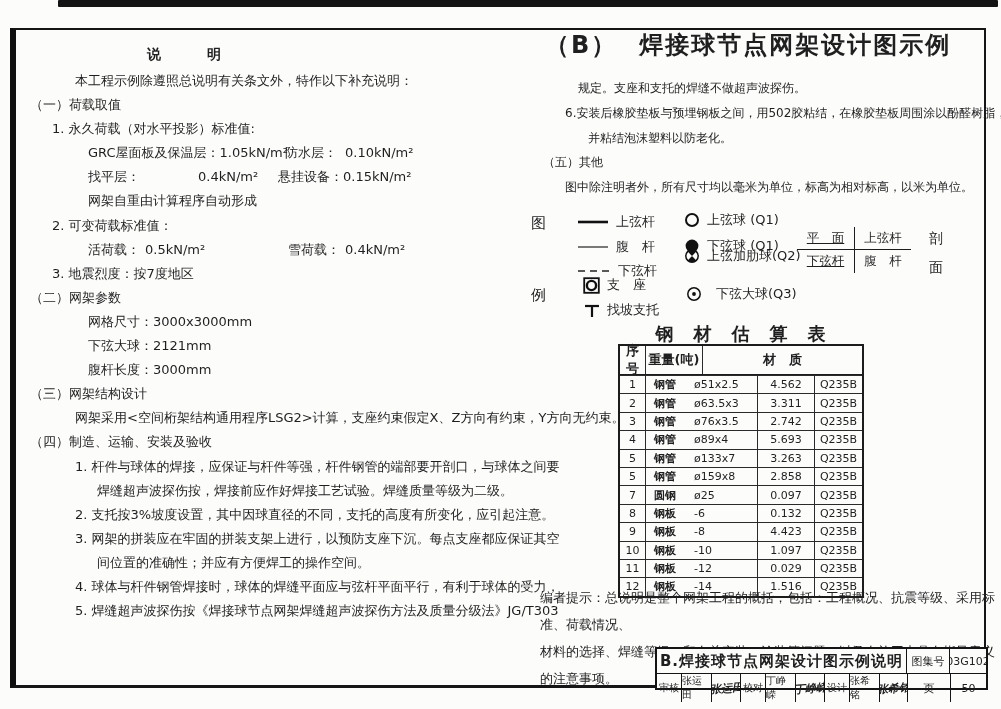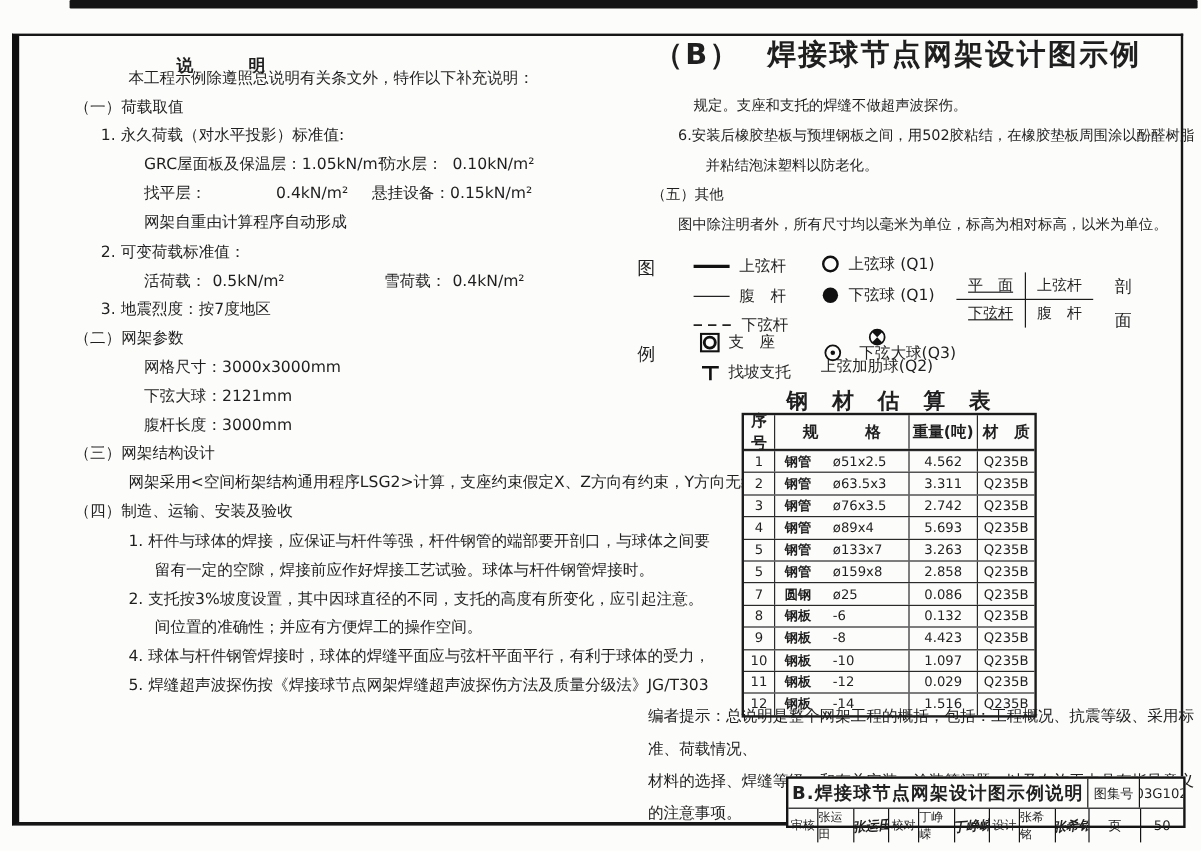--- a/index.html
+++ b/index.html
@@ -5,21 +5,21 @@
   html,body{margin:0;padding:0;background:#ffffff;}
   .sheet{position:relative;width:1001px;height:709px;background:#fcfcfb;color:#1f1f1f;
          font-family:"DejaVu Sans","Liberation Sans",sans-serif;overflow:hidden;}
   .smudge{position:absolute;left:58px;top:0;width:940px;height:7px;background:#141414;border-radius:1px;}
   .frame{position:absolute;left:10px;top:28px;width:976px;height:660px;box-sizing:border-box;
          border-top:2px solid #161616;border-right:2px solid #161616;
          border-bottom:3px solid #161616;border-left:6px solid #0f0f0f;}
   .page-title{position:absolute;left:545px;top:29px;display:flex;gap:22px;
               font-size:24px;font-weight:700;letter-spacing:2px;white-space:nowrap;}
   .shuoming{position:absolute;left:147px;top:46px;display:flex;gap:46px;font-size:14px;font-weight:600;}
-  .leftcol{position:absolute;left:30px;top:54px;width:498px;font-size:13px;margin-left:32px;}
+  .leftcol{position:absolute;left:30px;top:69px;width:498px;font-size:13px;}
   .leftcol .ln{height:24.1px;line-height:24.1px;white-space:nowrap;}
   .pl0{padding-left:0;} .pl1{padding-left:22px;} .pl2{padding-left:45px;}
   .pl3{padding-left:58px;} .pl4{padding-left:67px;}
   .seg{display:inline-block;}
   .w197{width:197px;} .w60{width:60px;} .w110{width:110px;} .w80{width:80px;} .w65{width:65px;}
   .w57{width:57px;} .w143{width:143px;}
   .rightcol{position:absolute;left:540px;top:76px;width:452px;font-size:12px;}
   .rightcol .ln{height:24.8px;line-height:24.8px;white-space:nowrap;}
   .r0{padding-left:38px;} .r1{padding-left:25px;} .r2{padding-left:48px;}
   .r3{padding-left:3px;} .r4{padding-left:25px;}
@@ -92,22 +92,23 @@
     </div>
     <div class="ln pl1">3. 地震烈度：按7度地区</div>
     <div class="ln pl0">（二）网架参数</div>
     <div class="ln pl3">网格尺寸：3000x3000mm</div>
     <div class="ln pl3">下弦大球：2121mm</div>
     <div class="ln pl3">腹杆长度：3000mm</div>
     <div class="ln pl0">（三）网架结构设计</div>
     <div class="ln pl2">网架采用&lt;空间桁架结构通用程序LSG2&gt;计算，支座约束假定X、Z方向有约束，Y方向无约束。</div>
     <div class="ln pl0">（四）制造、运输、安装及验收</div>
     <div class="ln pl2">1. 杆件与球体的焊接，应保证与杆件等强，杆件钢管的端部要开剖口，与球体之间要</div>
-    <div class="ln pl4">留有一定的空隙，焊接前应作好焊接工艺试验。球体与杆件钢管焊接时。</div>
+    <div class="ln pl4">焊缝超声波探伤按，焊接前应作好焊接工艺试验。焊缝质量等级为二级。</div>
     <div class="ln pl2">2. 支托按3%坡度设置，其中因球直径的不同，支托的高度有所变化，应引起注意。</div>
+    <div class="ln pl2">3. 网架的拼装应在牢固的拼装支架上进行，以预防支座下沉。每点支座都应保证其空</div>
     <div class="ln pl4">间位置的准确性；并应有方便焊工的操作空间。</div>
     <div class="ln pl2">4. 球体与杆件钢管焊接时，球体的焊缝平面应与弦杆平面平行，有利于球体的受力，</div>
     <div class="ln pl2">5. 焊缝超声波探伤按《焊接球节点网架焊缝超声波探伤方法及质量分级法》JG/T303</div>
   </div>
 
   <div class="rightcol">
     <div class="ln r0">规定。支座和支托的焊缝不做超声波探伤。</div>
     <div class="ln r1">6.安装后橡胶垫板与预埋钢板之间，用502胶粘结，在橡胶垫板周围涂以酚醛树脂，</div>
     <div class="ln r2">并粘结泡沫塑料以防老化。</div>
     <div class="ln r3">（五）其他</div>
@@ -155,21 +156,21 @@
         <circle cx="8" cy="8" r="6" fill="none" stroke="#111" stroke-width="2"></circle>
       </svg>
     <span>上弦球 (Q1)</span>
   </div>
   <div class="lgrow" style="left:684px;top:237px;">
     <svg width="16" height="16">
         <circle cx="8" cy="8" r="6.4" fill="#111"></circle>
       </svg>
     <span>下弦球 (Q1)</span>
   </div>
-  <div class="lgrow" style="left:684px;top:273px;flex-direction:column;">
+  <div class="lgrow" style="left:684px;top:247px;">
     <svg width="16" height="16">
       <circle cx="8" cy="8" r="6.2" fill="none" stroke="#111" stroke-width="1.5"></circle>
       <path d="M8,8 L3.7,3.6 A6.2,6.2 0 0 1 12.3,3.6 Z" fill="#111"></path>
       <path d="M8,8 L3.7,12.4 A6.2,6.2 0 0 0 12.3,12.4 Z" fill="#111"></path>
     </svg>
     <span>上弦加肋球(Q2)</span>
   </div>
   <div class="lgrow" style="left:686px;top:285px;gap:14px;">
     <svg width="16" height="16">
       <circle cx="8" cy="8" r="6.2" fill="none" stroke="#111" stroke-width="1.5"></circle>
@@ -184,21 +185,20 @@
     <div class="cell cbr">下弦杆</div>
     <div class="cell">腹　杆</div>
   </div>
   <div class="lg-char" style="left:929px;top:230px;font-size:14px;">剖</div>
   <div class="lg-char" style="left:929px;top:259px;font-size:14px;">面</div>
 
   <div class="steel-title">钢　材　估　算　表</div>
   <div class="steel-table">
     <div class="thead">
       <div class="hc cw1">序号</div>
-      <div class="hc cw2">规　　　格</div>
       <div class="hc cw3">重量(吨)</div>
       <div class="hc cw4">材　质</div>
     </div>
     <div class="trow">
         <div class="tc cw1">1</div>
         <div class="tc cw2 spec-cell">
           <span class="spec-type">钢管</span>
           <span>ø51x2.5</span>
         </div>
         <div class="tc cw3">4.562</div>
@@ -248,21 +248,21 @@
         </div>
         <div class="tc cw3">2.858</div>
         <div class="tc cw4">Q235B</div>
       </div>
     <div class="trow">
         <div class="tc cw1">7</div>
         <div class="tc cw2 spec-cell">
           <span class="spec-type">圆钢</span>
           <span>ø25</span>
         </div>
-        <div class="tc cw3">0.086</div>
+        <div class="tc cw3">0.097</div>
         <div class="tc cw4">Q235B</div>
       </div>
     <div class="trow">
         <div class="tc cw1">8</div>
         <div class="tc cw2 spec-cell">
           <span class="spec-type">钢板</span>
           <span>-6</span>
         </div>
         <div class="tc cw3">0.132</div>
         <div class="tc cw4">Q235B</div>

